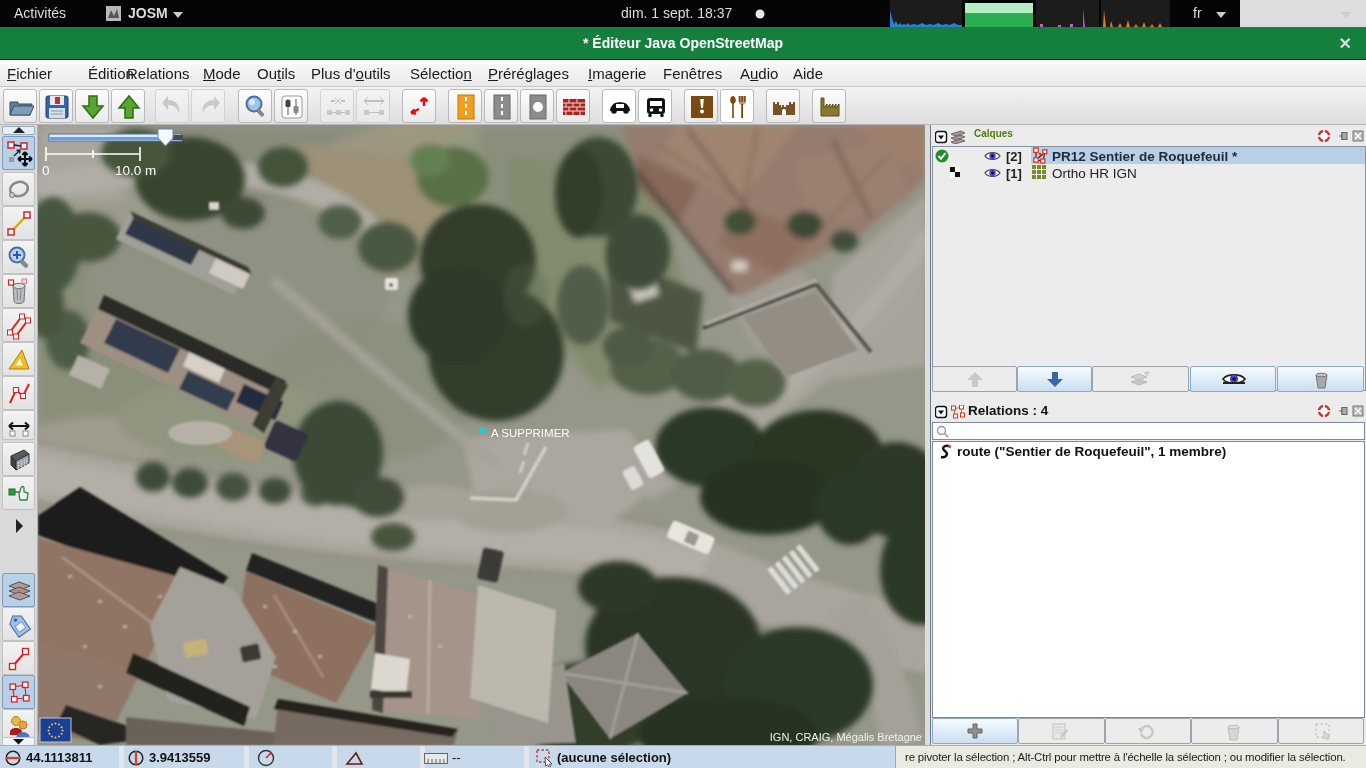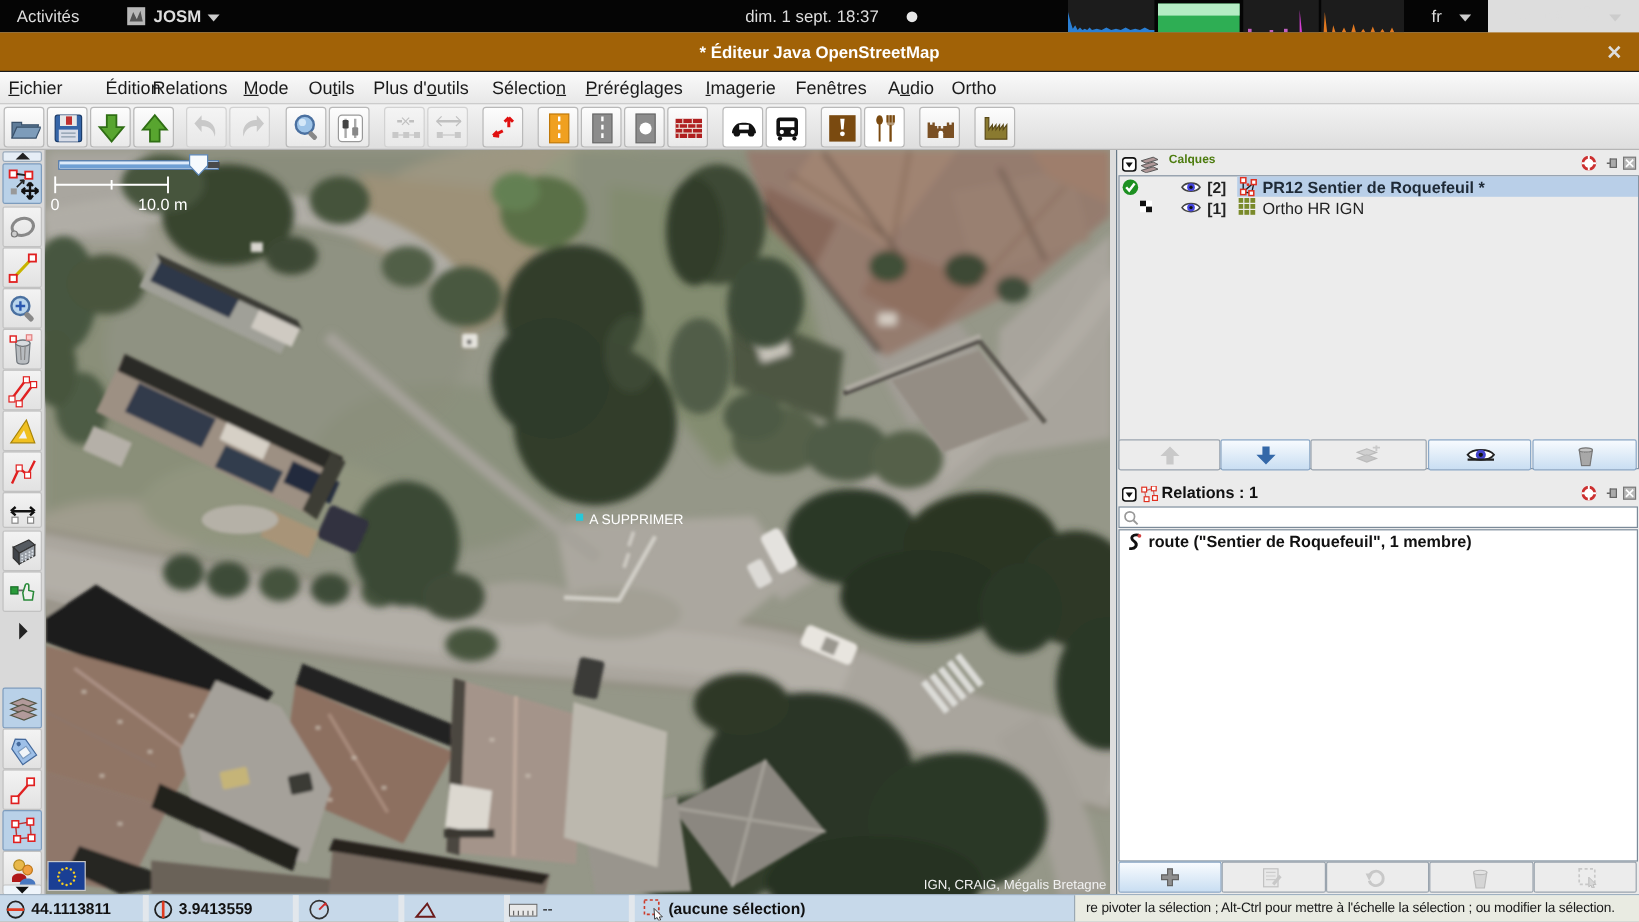--- a/index.html
+++ b/index.html
@@ -5,21 +5,21 @@
   * { margin:0; padding:0; box-sizing:border-box; }
   html,body { width:1366px; height:768px; overflow:hidden; font-family:"Liberation Sans",sans-serif; }
   body { position:relative; background:#ddd; }
   .abs { position:absolute; }
 
   
   #topbar { left:0; top:0; width:1240px; height:27px; background:#050505; color:#e8e8e8; }
   #topbar .txt { position:absolute; font-size:14px; color:#ddd; }
 
   
-  #titlebar { left:0; top:27px; width:1366px; height:33px; background:#a16207; border-bottom:1px solid #1a1a1a;}
+  #titlebar { left:0; top:27px; width:1366px; height:33px; background:#15803d; border-bottom:1px solid #1a1a1a;}
   #titlebar .t { position:absolute; left:0; right:0; top:8px; text-align:center; color:#fff; font-size:14px; font-weight:bold; }
   #titlebar .x { position:absolute; right:14px; top:7px; color:#ddd; font-size:16px; font-weight:bold;}
 
   
   #menubar { left:0; top:60px; width:1366px; height:27px; background:linear-gradient(#fafafa,#e8e8e8); border-bottom:1px solid #c8c8c8; color:#1a1a1a; }
   #menubar span { position:absolute; top:5px; font-size:15px; }
   #menubar u { text-decoration:underline; }
 
   
   #toolbar { left:0; top:87px; width:1366px; height:38px; background:linear-gradient(#f2f2f2,#dedede); border-bottom:1px solid #b5b5b5; }
@@ -111,21 +111,21 @@
   <span style="left:64px;margin-left:24px;">Édition</span>
   <span style="left:127px;">Relations</span>
   <span style="left:203px;"><u>M</u>ode</span>
   <span style="left:257px;">Ou<u>t</u>ils</span>
   <span style="left:311px;">Plus d'<u>o</u>utils</span>
   <span style="left:410px;">Sélectio<u>n</u></span>
   <span style="left:488px;"><u>P</u>réréglages</span>
   <span style="left:588px;"><u>I</u>magerie</span>
   <span style="left:663px;">Fenêtres</span>
   <span style="left:740px;">A<u>u</u>dio</span>
-  <span style="left:793px;">Ortho</span>
+  <span style="left:793px;">Aide</span>
 </div>
 
 <div class="abs" id="toolbar">
   <div class="tbtn" style="left:3px;">
       <svg width="26" height="26">
         <path d="M2 8 L2 21 L22 21 L24 10 L10 10 L10 8 Z" fill="#5f7c99" stroke="#39516b"></path>
         <path d="M2 21 L6 12 L26 12 L22 21 Z" fill="#7d9cba" stroke="#39516b"></path>
       </svg>
     </div>
   <div class="tbtn" style="left:39px;">
@@ -816,21 +816,21 @@
     <g transform="translate(16,0)">
         <line x1="3" y1="4" x2="10" y2="2" stroke="#c66"></line>
         <line x1="3" y1="4" x2="4" y2="11" stroke="#c66"></line>
         <line x1="10" y1="2" x2="11" y2="10" stroke="#c66"></line>
         <rect x="0.5" y="1" width="4" height="4" fill="#fff" stroke="#e03020"></rect>
         <rect x="8.5" y="0" width="4" height="4" fill="#fff" stroke="#e03020"></rect>
         <rect x="2.5" y="9" width="4" height="4" fill="#fff" stroke="#e03020"></rect>
         <rect x="9.5" y="8" width="4" height="4" fill="#fff" stroke="#e03020"></rect>
       </g>
   </svg>
-  <span class="abs" style="left:37px; top:278px; font-size:13.5px; font-weight:bold; color:#111;">Relations : 1</span>
+  <span class="abs" style="left:37px; top:278px; font-size:13.5px; font-weight:bold; color:#111;">Relations : 4</span>
   <svg class="abs" style="left:387px; top:280px;" width="46" height="12">
     <circle cx="6" cy="6" r="5" fill="#fff" stroke="#cc3030" stroke-width="2.4"></circle>
       <g stroke="#fff" stroke-width="1.6">
         <line x1="6" y1="0" x2="6" y2="3"></line>
         <line x1="6" y1="9" x2="6" y2="12"></line>
         <line x1="0" y1="6" x2="3" y2="6"></line>
         <line x1="9" y1="6" x2="12" y2="6"></line>
       </g>
     <g transform="translate(20,0)" stroke="#666" fill="#aaa">
         <path d="M4 2 L4 10 M1 6 L4 6" stroke-width="1.2"></path>

